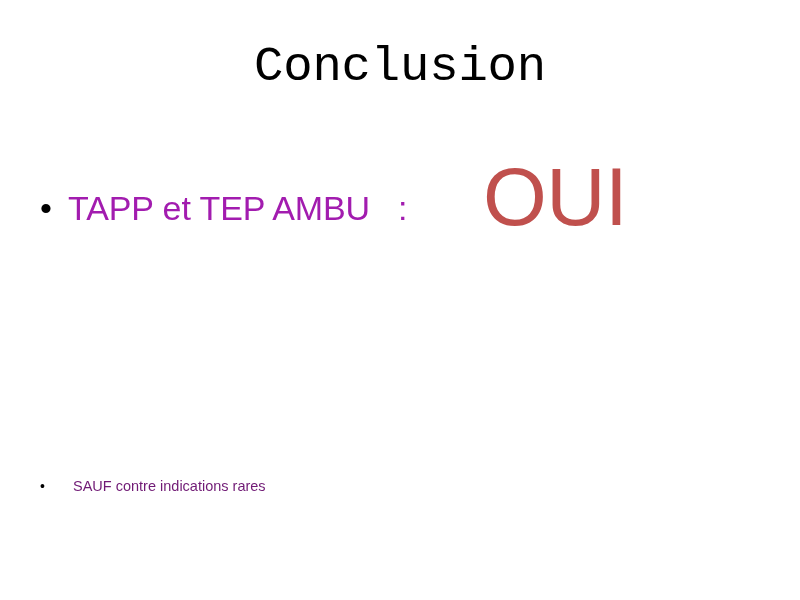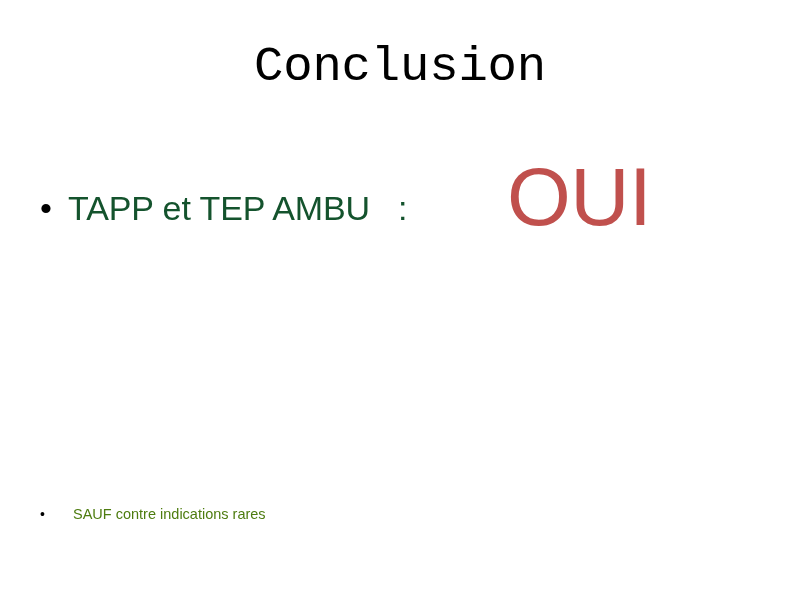--- a/index.html
+++ b/index.html
@@ -66,38 +66,37 @@
     color: #000000;
     text-align: left;
   }
 
   .bullet-text-primary {
     flex: 0 0 auto;
     font-family: "Liberation Sans", sans-serif;
     font-size: 34px;
     font-weight: 400;
     line-height: 44px;
-    color: #14532d;
+    color: #a21caf;
     white-space: pre;
     letter-spacing: -0.1px;
   }
 
   
   .answer-word {
     position: absolute;
     left: 483px;
     top: 153px;
     font-family: "Liberation Sans", sans-serif;
     font-size: 82px;
     font-weight: 400;
     line-height: 88px;
     color: #C0504D;
     white-space: pre;
     letter-spacing: -0.5px;
-    margin-left: 24px;
   }
 
   
   .bullet-row-secondary {
     position: absolute;
     left: 40px;
     top: 476px;
     width: 740px;
     display: flex;
     align-items: baseline;
@@ -111,23 +110,22 @@
     color: #000000;
     text-align: left;
   }
 
   .bullet-text-secondary {
     flex: 0 0 auto;
     font-family: "Liberation Sans", sans-serif;
     font-size: 14.5px;
     font-weight: 400;
     line-height: 20px;
-    color: #4d7c0f;
+    color: #701a75;
     white-space: pre;
-    margin-top: 28px;
   }
 </style>
 </head>
 <body>
 
 <div class="slide">
 
   <div class="slide-title">Conclusion</div>
 
   <div class="body-area">

